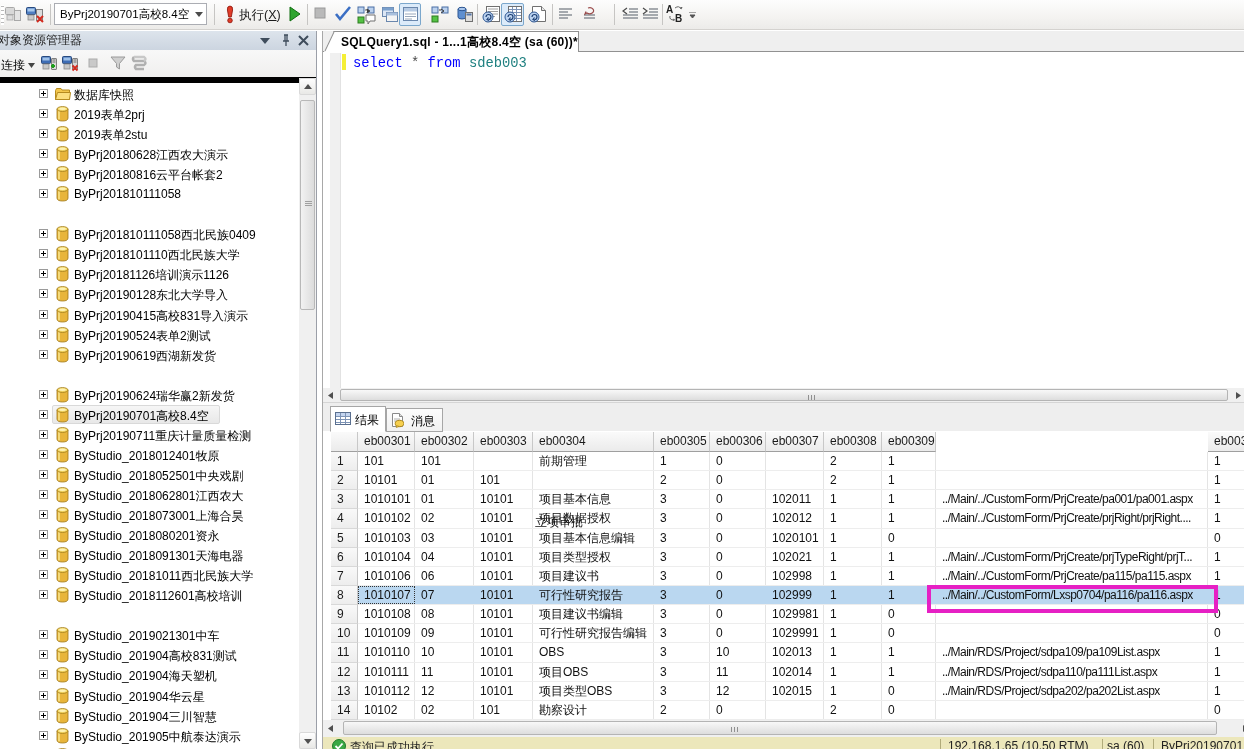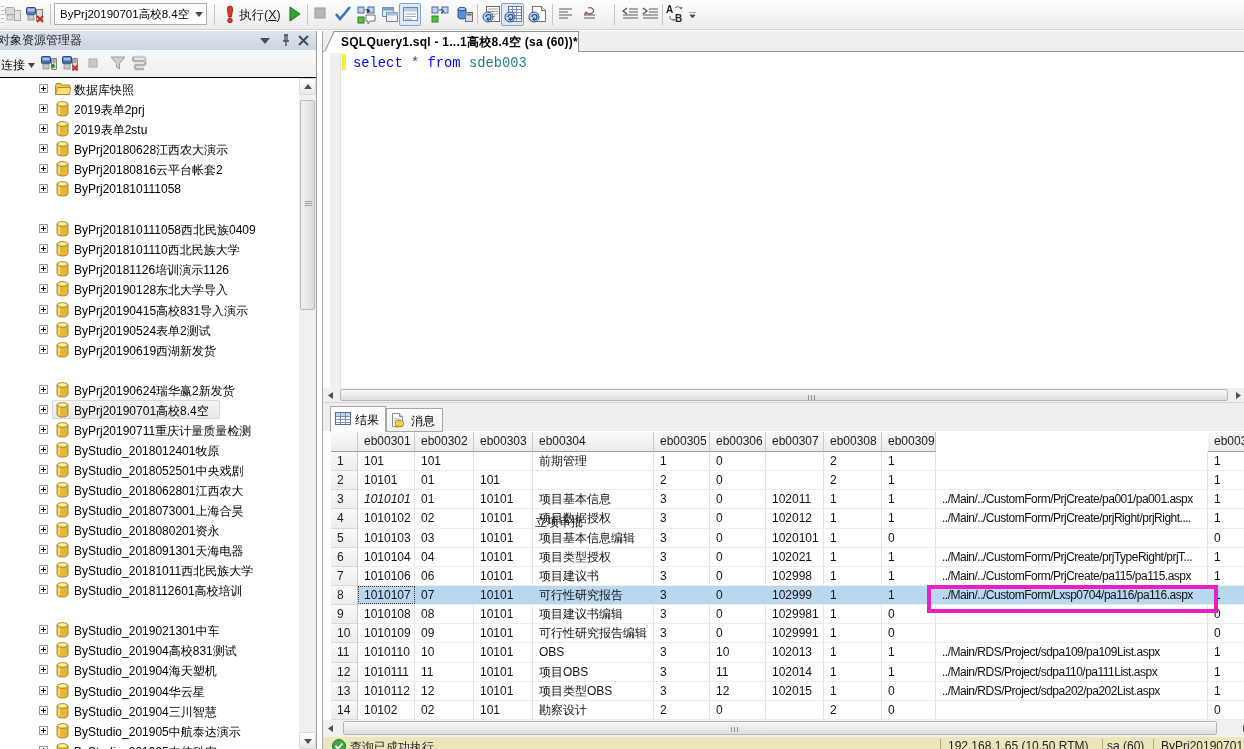--- a/index.html
+++ b/index.html
@@ -8,21 +8,21 @@
 #toolbar{left:0;top:0;width:1244px;height:30px;background:linear-gradient(#fdfdfd,#f4f3f1 60%,#ecebe9);border-bottom:1px solid #d4d2cf;}
 .tbsep{position:absolute;top:4px;width:1px;height:21px;background:#c6c5c3;}
 .tbi{position:absolute;top:6px;}
 #combo{position:absolute;left:54px;top:3px;width:153px;height:22px;background:#fff;border:1px solid #abadb3;font-size:11.5px;line-height:20px;padding-left:5px;color:#000;}
 #combo .ar{position:absolute;right:3px;top:8px;width:0;height:0;border:4px solid transparent;border-top:5px solid #4b4b4b;}
 #exec{position:absolute;left:239px;top:7px;font-size:12.5px;color:#1a1a1a;}
 .press{border:1px solid #7ba7cc;background:#dcebfa;border-radius:2px;}
 
 #ltitle{left:0;top:31px;width:317px;height:19px;background:linear-gradient(#dde4ec,#ccd5e0);font-size:12px;color:#1e1e1e;line-height:19px;}
 #ltools{left:0;top:50px;width:317px;height:27px;background:linear-gradient(#f8f8f8,#f0efee);}
-#treebox{left:0;top:77px;width:317px;height:672px;background:#fff;border-top:1px solid #000000;}
+#treebox{left:0;top:77px;width:317px;height:672px;background:#fff;border-top:6px solid #000000;}
 #lborder{left:316px;top:31px;width:1px;height:718px;background:#9b9fa8;}
 .titem{position:absolute;left:0;width:300px;height:20px;font-size:12px;color:#000;}
 .titem .lbl{position:absolute;left:74px;top:3px;white-space:nowrap;}
 .tsel{position:absolute;left:52px;top:0px;height:19px;background:linear-gradient(#f6f6f6,#e8e8e8);border:1px solid #d9d9d9;border-radius:2px;}
 .exp{position:absolute;left:39px;top:5px;width:9px;height:9px;border:1px solid #9a9a9a;background:#fff;}
 .exp:before{content:"";position:absolute;left:1px;top:3px;width:5px;height:1px;background:#000;}
 .exp:after{content:"";position:absolute;left:3px;top:1px;width:1px;height:5px;background:#000;}
 
 #tsb{left:299px;top:78px;width:17px;height:671px;background:#f0f0f0;}
 .sbtn{position:absolute;left:0;width:17px;height:17px;background:linear-gradient(#fefefe,#e8e8e6);border:1px solid #d9d9d9;border-radius:2px;}
@@ -563,21 +563,21 @@
 <div class="cell" style="left:116px;width:59px;">101</div>
 <div class="cell" style="left:171px;width:121px;margin-top:42px;">立项审批</div>
 <div class="cell" style="left:296px;width:56px;">2</div>
 <div class="cell" style="left:352px;width:56px;">0</div>
 <div class="cell" style="left:466px;width:58px;">2</div>
 <div class="cell" style="left:524px;width:54px;">1</div>
 <div class="cell" style="left:850px;width:60px;">1</div>
 </div>
 <div class="rn" style="top:58px;height:19px">3</div>
 <div class="row rline" style="top:58px;height:19px">
-<div class="cell" style="left:0px;width:57px;font-style:italic;">1010101</div>
+<div class="cell" style="left:0px;width:57px;">1010101</div>
 <div class="cell" style="left:57px;width:59px;">01</div>
 <div class="cell" style="left:116px;width:59px;">10101</div>
 <div class="cell" style="left:175px;width:121px;">项目基本信息</div>
 <div class="cell" style="left:296px;width:56px;">3</div>
 <div class="cell" style="left:352px;width:56px;">0</div>
 <div class="cell" style="left:408px;width:58px;">102011</div>
 <div class="cell" style="left:466px;width:58px;">1</div>
 <div class="cell" style="left:524px;width:54px;">1</div>
 <div class="cell" style="left:578px;width:272px;letter-spacing:-0.5px;">../Main/../CustomForm/PrjCreate/pa001/pa001.aspx</div>
 <div class="cell" style="left:850px;width:60px;">1</div>

